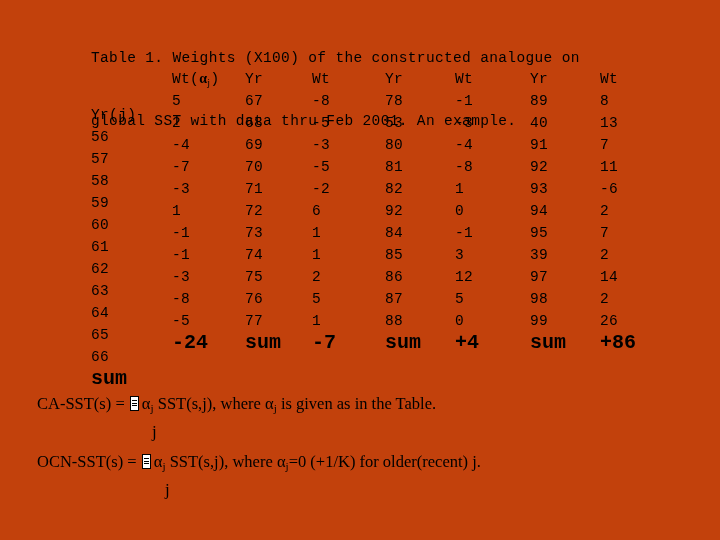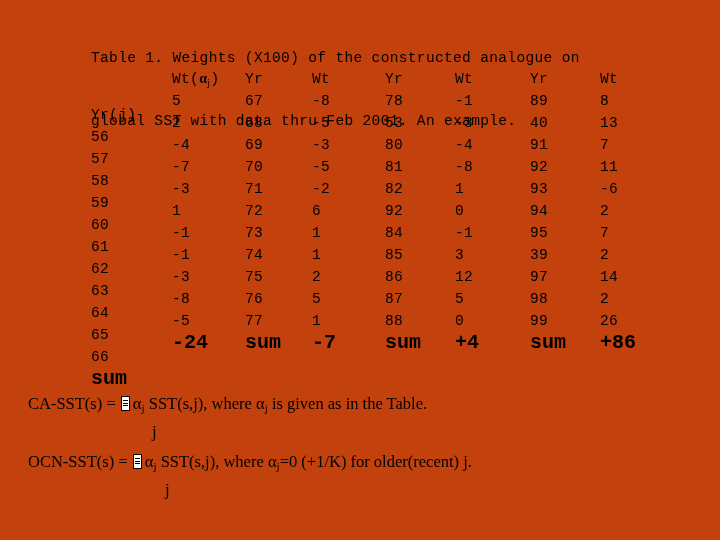--- a/index.html
+++ b/index.html
@@ -100,21 +100,21 @@
     position: absolute;
     left: 0;
     top: 393px;
     width: 720px;
     font-family: "Liberation Serif", "DejaVu Serif", serif;
     font-size: 16.5px;
     color: #000;
   }
   .f-line {
     position: absolute;
-    left: 28px;
+    left: 37px;
     white-space: nowrap;
     line-height: 22px;
   }
   .f1 { top: 0px; }
   .f1j { top: 28px; left: 152px; }
   .f2 { top: 58px; }
   .f2j { top: 86px; left: 165px; }
 
   .j-glyph {
     font-family: "Liberation Serif", "DejaVu Serif", serif;

